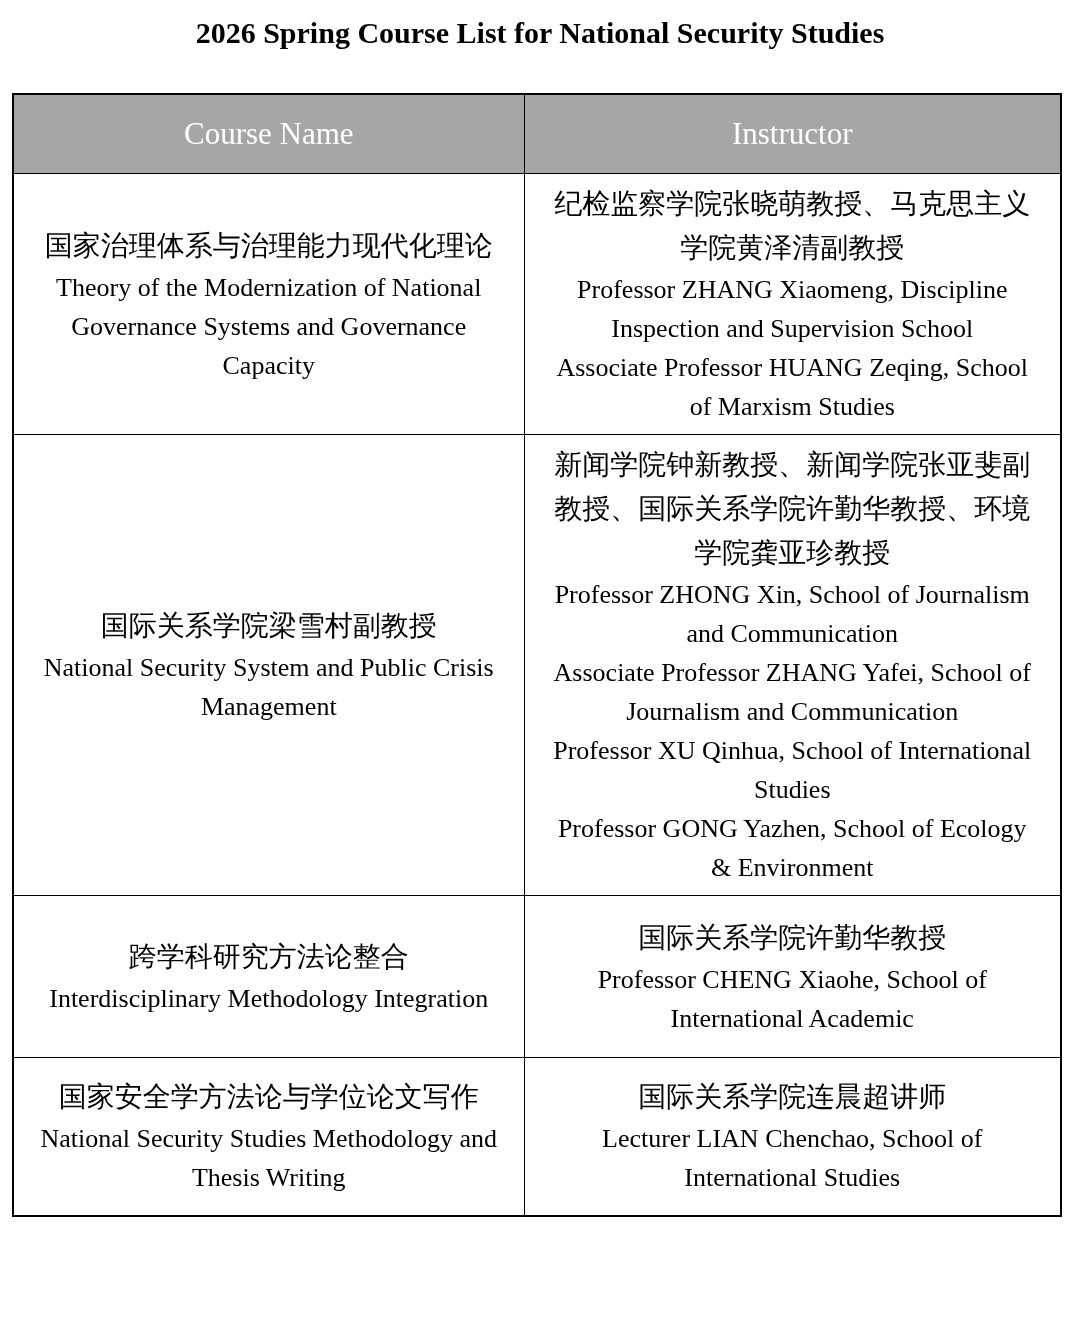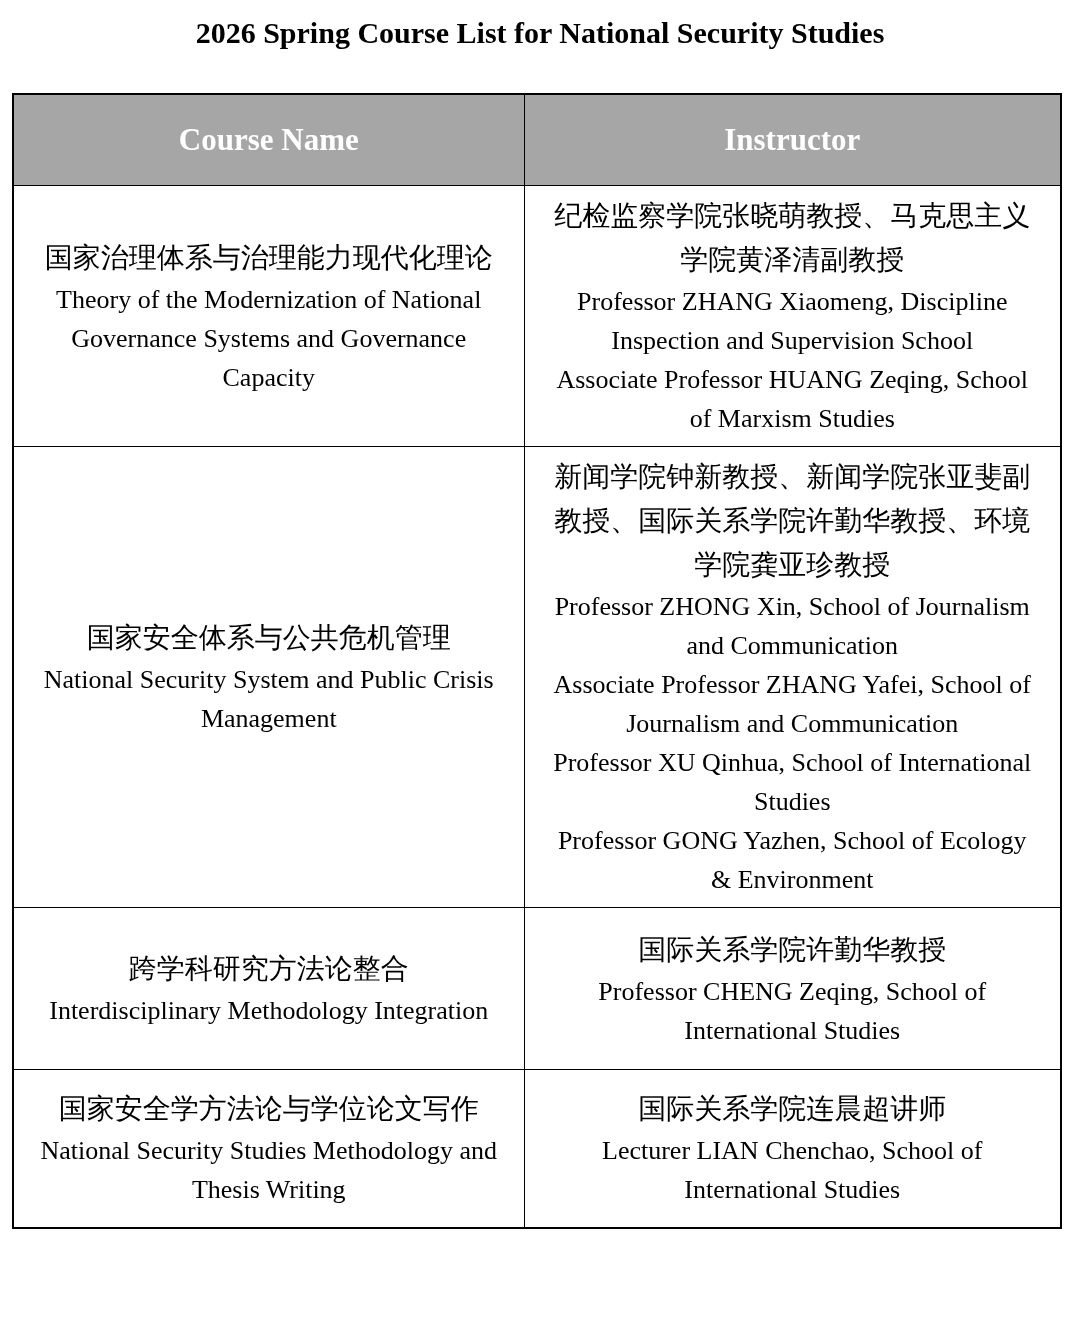--- a/index.html
+++ b/index.html
@@ -44,23 +44,23 @@
     border: 1.5px solid #000000;
     text-align: center;
     vertical-align: middle;
     padding: 8px 24px;
     overflow: hidden;
   }
   .course-table thead th {
     height: 78px;
     background: #a6a6a6;
     color: #ffffff;
-    font-weight: bold;
+    font-weight: normal;
     font-size: 31px;
-    padding: 6px 10px;
+    padding: 0 10px;
   }
   .course-table tbody tr:nth-child(1) { height: 238px; }
   .course-table tbody tr:nth-child(2) { height: 453px; }
   .course-table tbody tr:nth-child(3) { height: 162px; }
   .course-table tbody tr:nth-child(4) { height: 158px; margin-left: 20px; }
   .course-table tbody tr:nth-child(5) { height: 144px; }
   .zh {
     font-size: 28px;
     line-height: 44px;
   }
@@ -96,21 +96,21 @@
       <div class="zh">纪检监察学院张晓萌教授、马克思主义学院黄泽清副教授</div>
       <div class="en-list">
               <div>Professor ZHANG Xiaomeng, Discipline Inspection and Supervision School</div>
               <div>Associate Professor HUANG Zeqing, School of Marxism Studies</div>
             </div>
     </td>
   </tr>
 
   <tr>
     <td>
-      <div class="zh">国家安全体系与公共危机管理</div>
+      <div class="zh">国际关系学院梁雪村副教授</div>
       <div class="en">National Security System and Public Crisis Management</div>
     </td>
     <td>
       <div class="zh">新闻学院钟新教授、新闻学院张亚斐副教授、国际关系学院许勤华教授、环境学院龚亚珍教授</div>
       <div class="en-list">
               <div>Professor ZHONG Xin, School of Journalism and Communication</div>
               <div>Associate Professor ZHANG Yafei, School of Journalism and Communication</div>
               <div>Professor XU Qinhua, School of International Studies</div>
               <div>Professor GONG Yazhen, School of Ecology &amp; Environment</div>
             </div>
@@ -119,21 +119,21 @@
 
 
   <tr>
     <td>
       <div class="zh">跨学科研究方法论整合</div>
       <div class="en">Interdisciplinary Methodology Integration</div>
     </td>
     <td>
       <div class="zh">国际关系学院许勤华教授</div>
       <div class="en-list">
-              <div>Professor CHENG Zeqing, School of International Studies</div>
+              <div>Professor CHENG Xiaohe, School of International Academic</div>
             </div>
     </td>
   </tr>
 
   <tr>
     <td>
       <div class="zh">国家安全学方法论与学位论文写作</div>
       <div class="en">National Security Studies Methodology and Thesis Writing</div>
     </td>
     <td>

